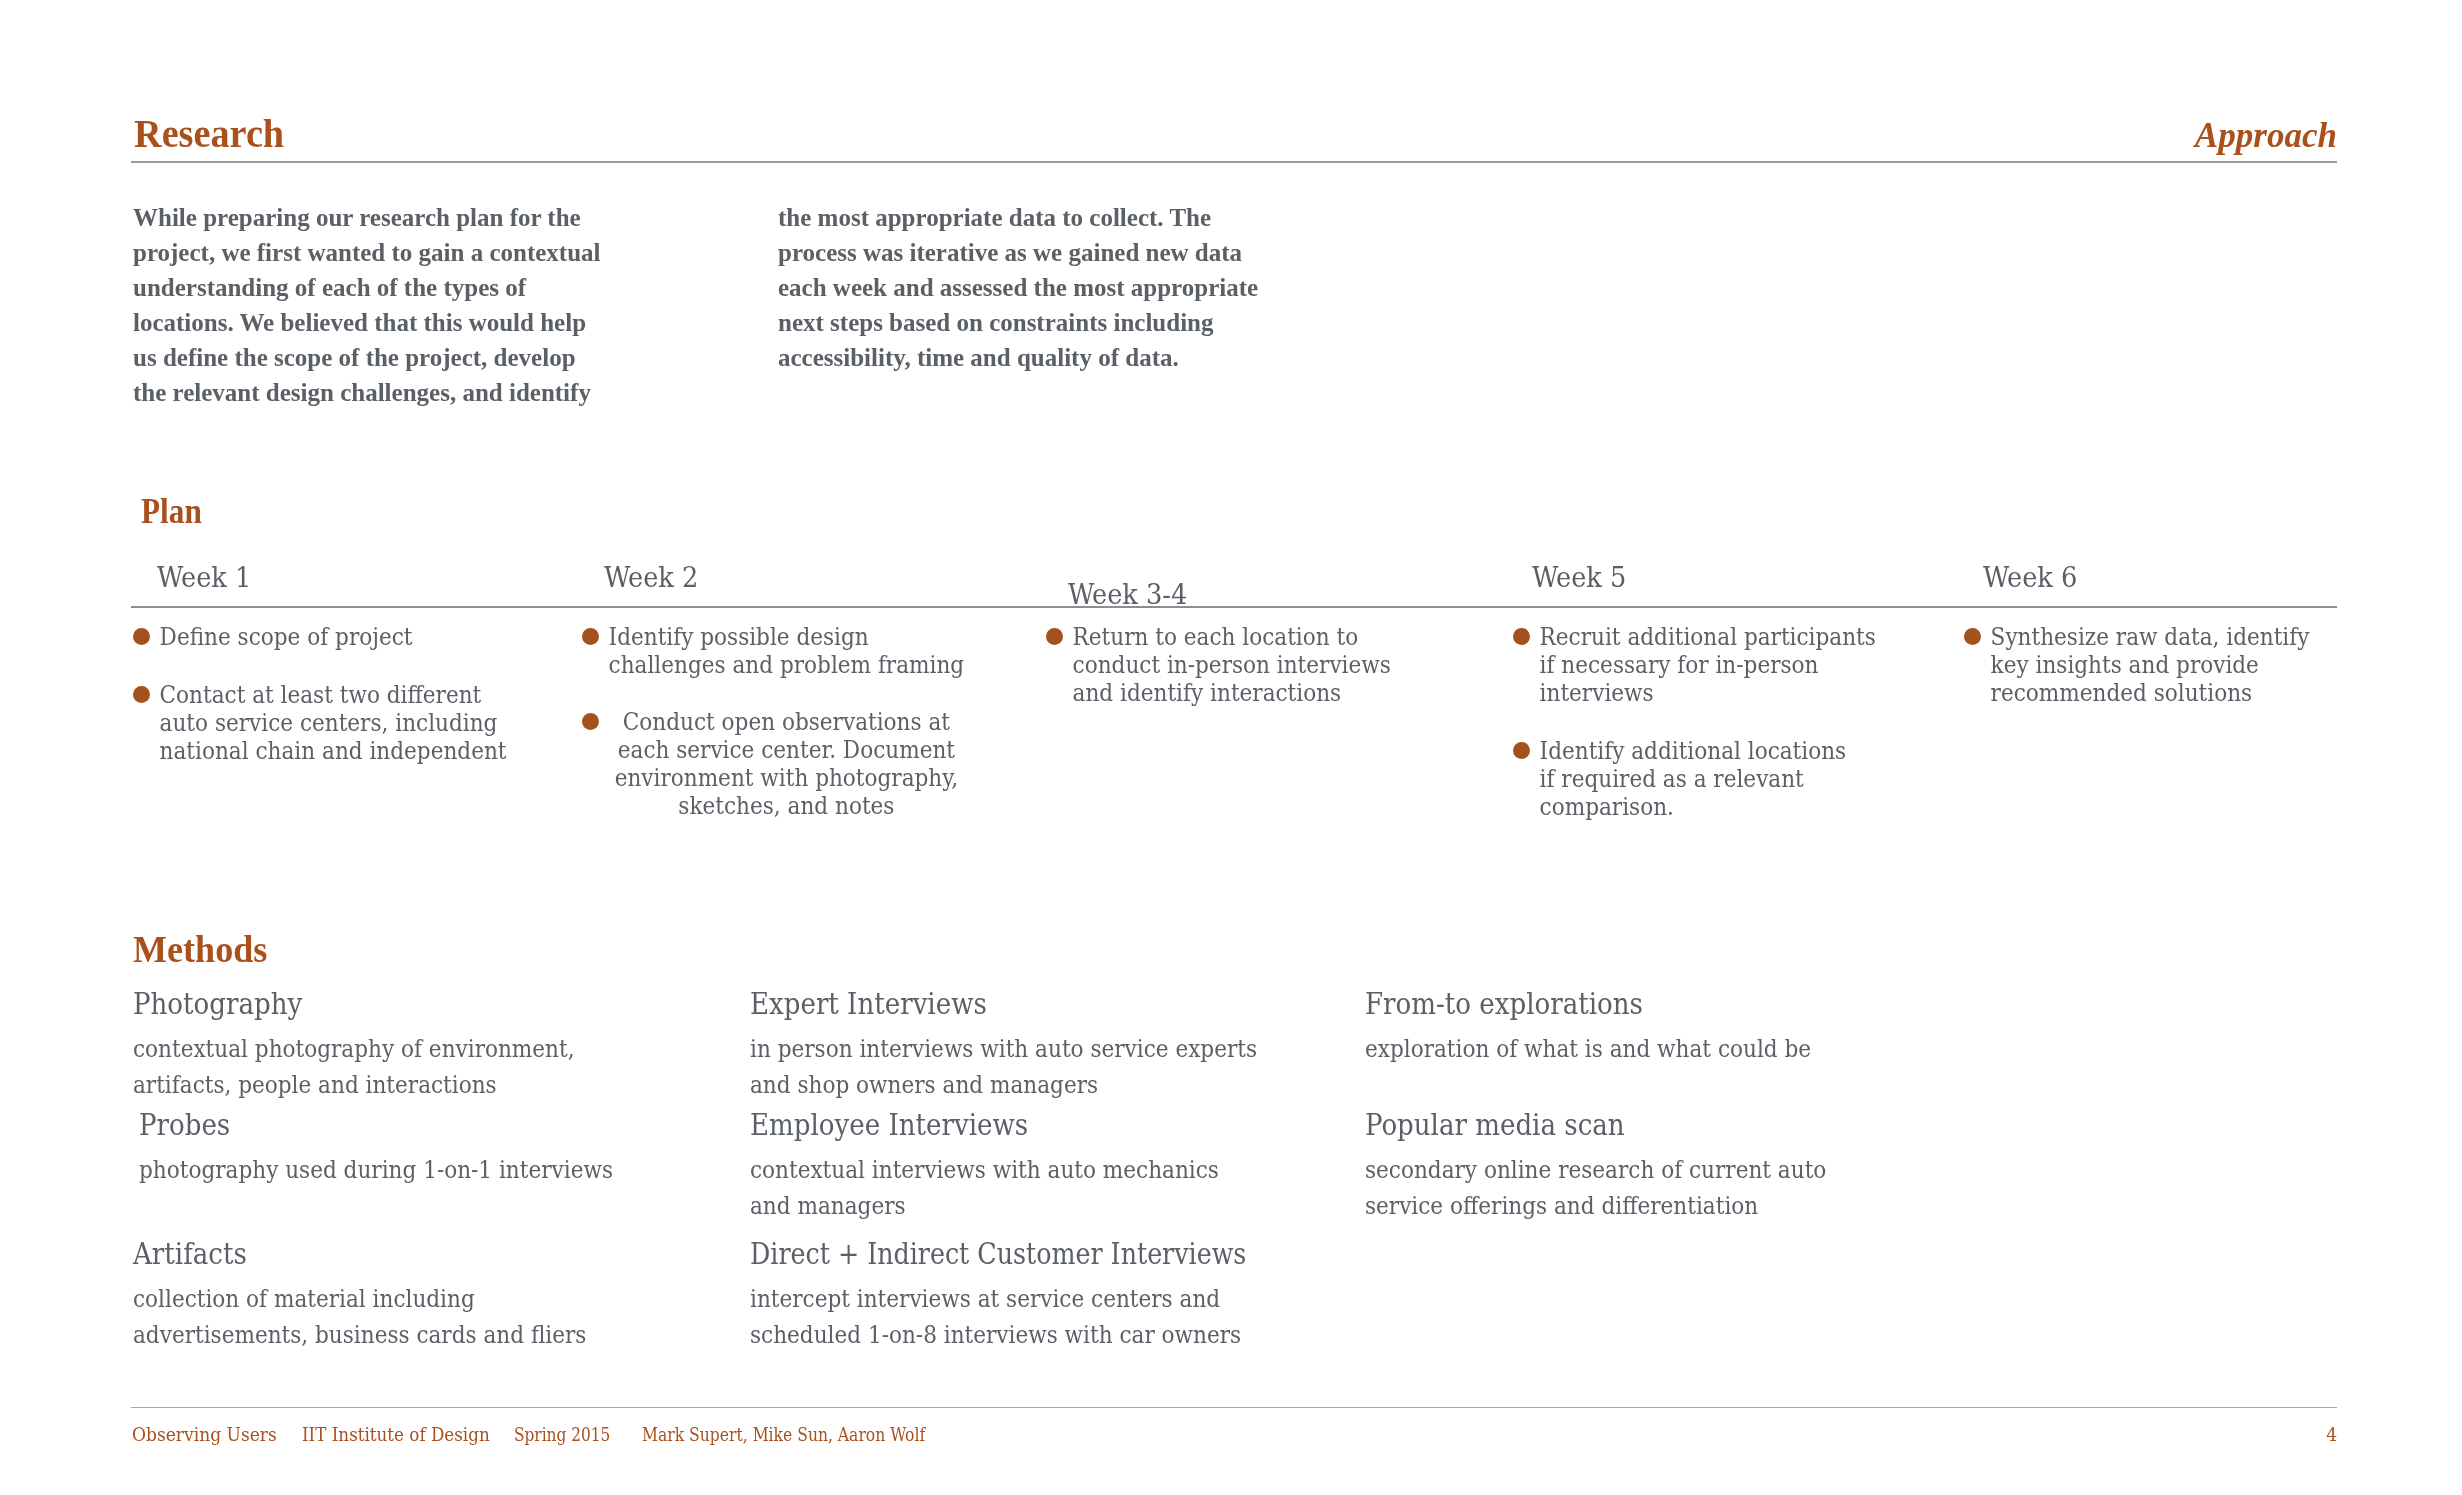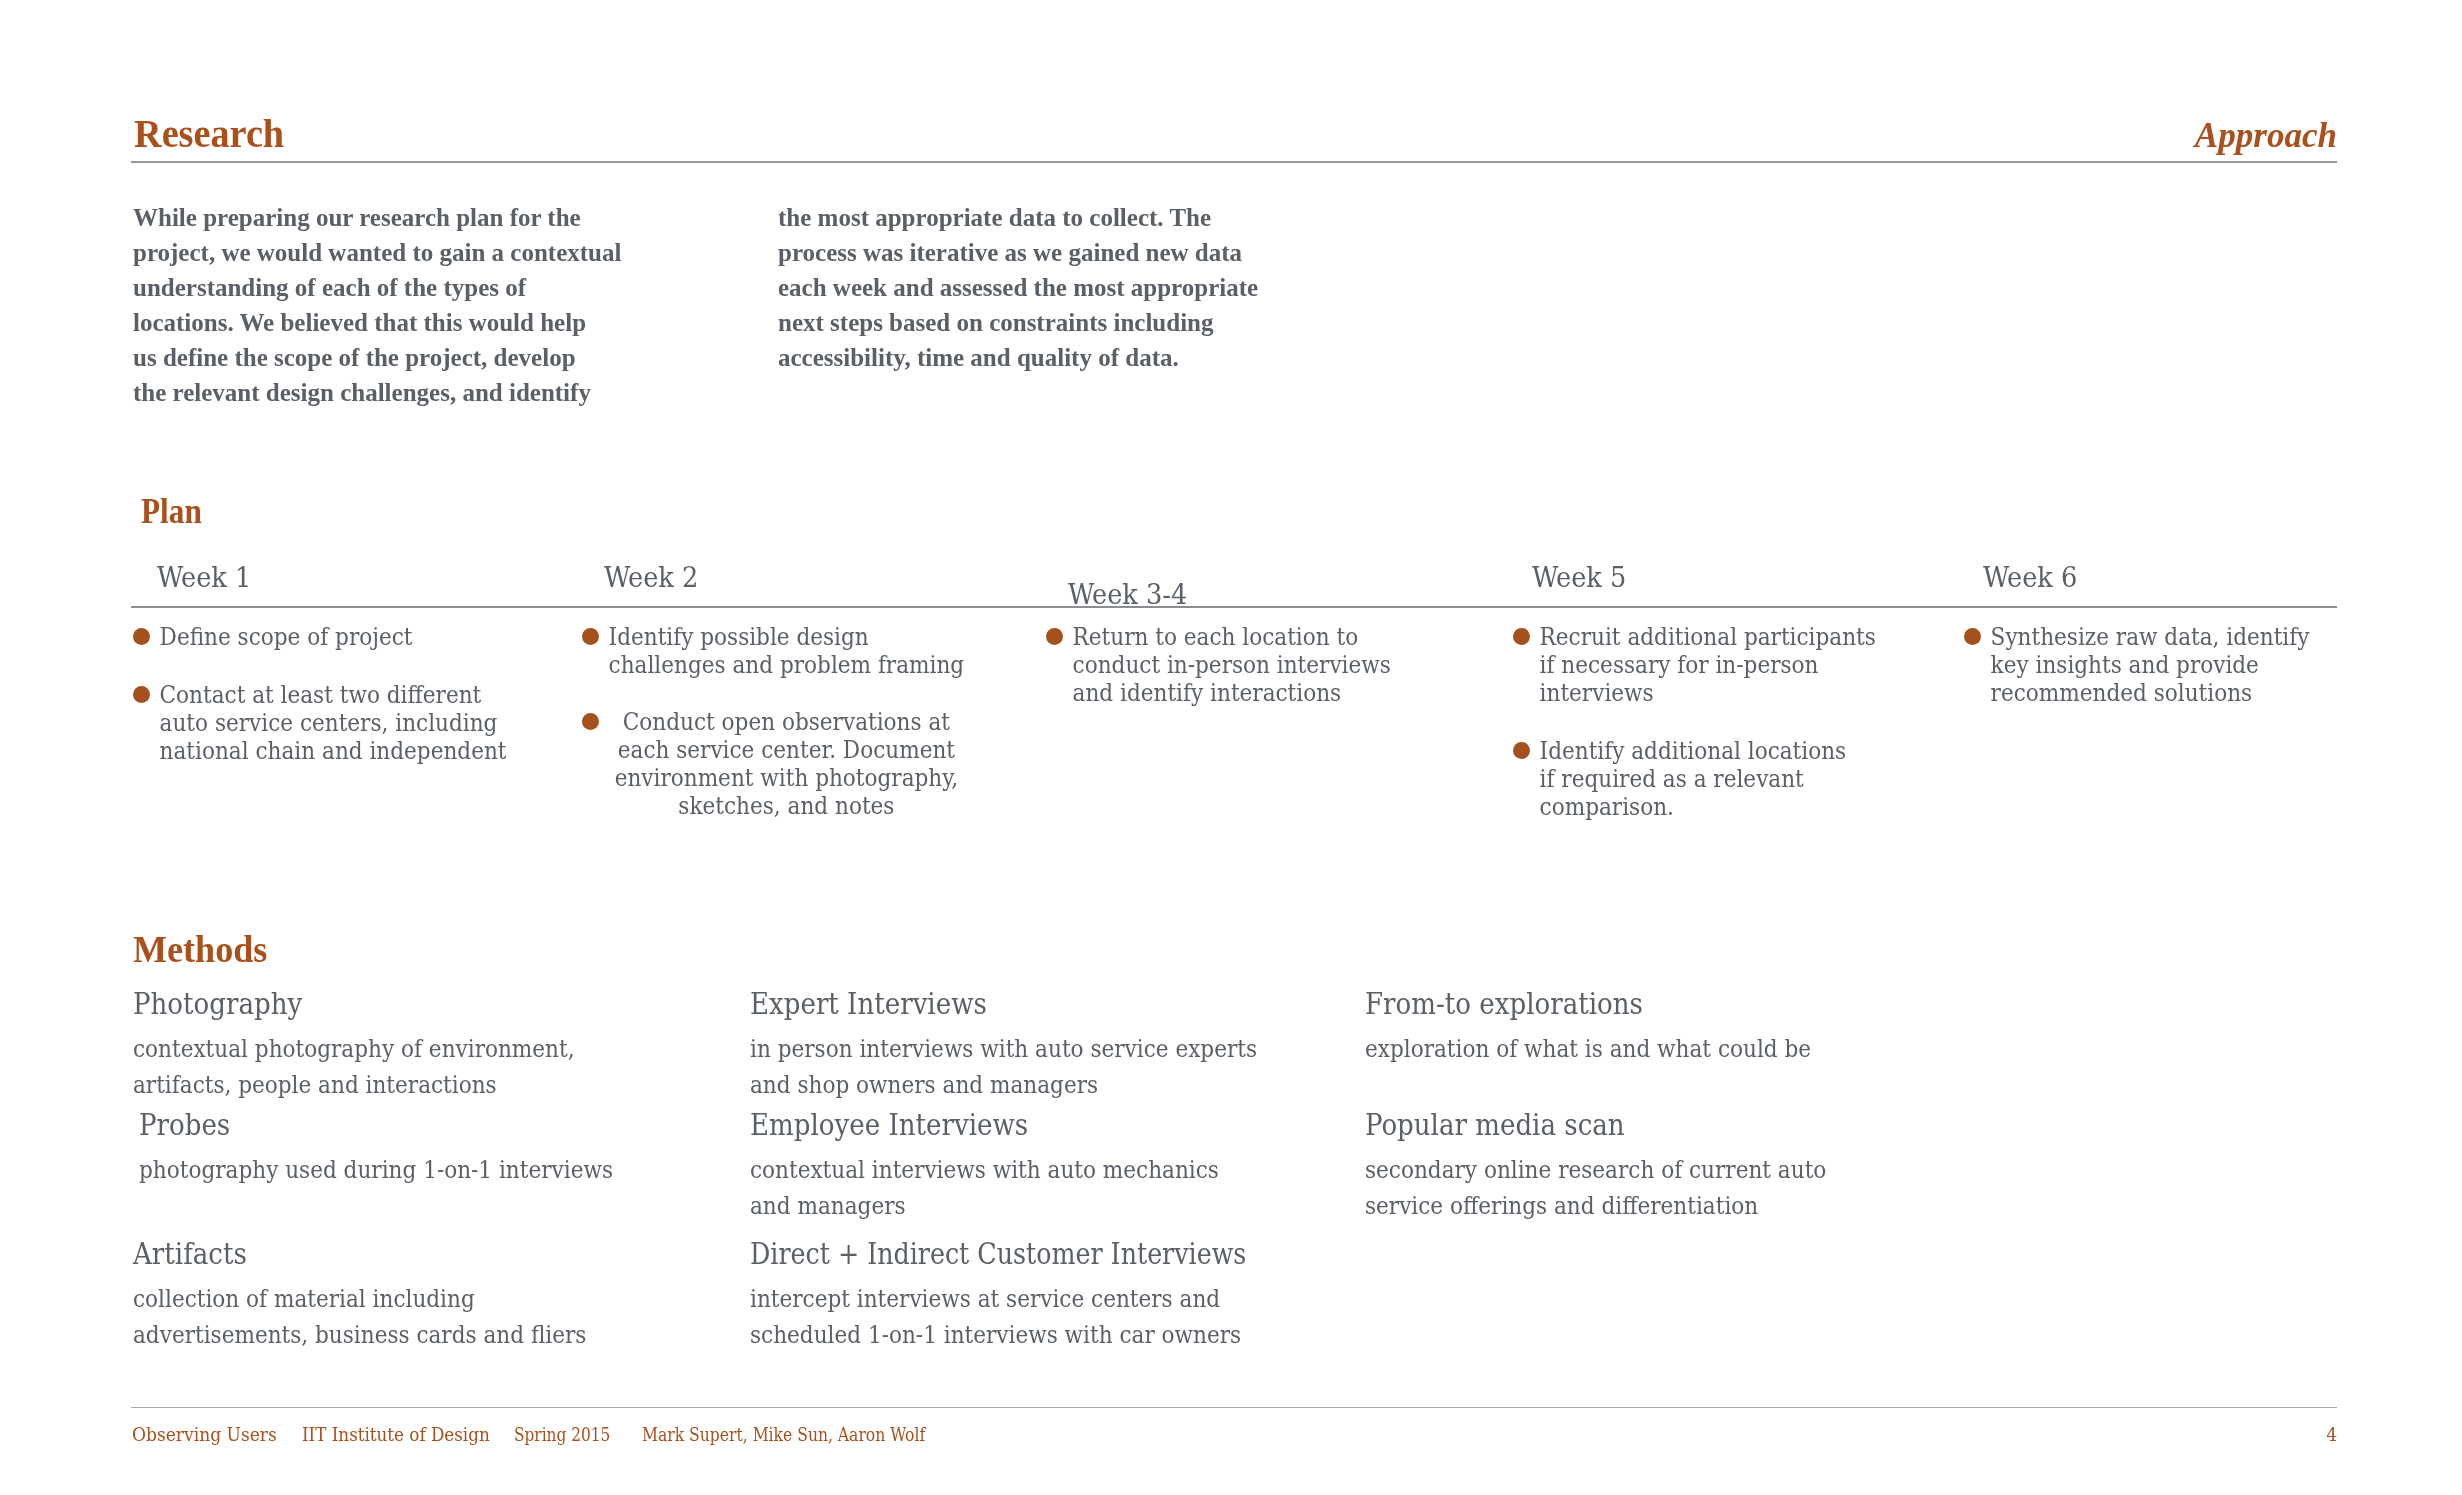--- a/index.html
+++ b/index.html
@@ -47,21 +47,21 @@
 </style>
 </head>
 <body>
 
 <div class="page">
 
   <div class="sec-h" id="title-research">Research</div>
   <div class="sec-h" id="title-approach">Approach</div>
   <div class="rule" id="hdr-rule"></div>
 
-  <div class="intro" id="intro-1"><div>While preparing our research plan for the</div><div>project, we would wanted to gain a contextual</div><div>understanding of each of the types of</div><div>locations. We believed that this would help</div><div>us define the scope of the project, develop</div><div>the relevant design challenges, and identify</div></div>
+  <div class="intro" id="intro-1"><div>While preparing our research plan for the</div><div>project, we first wanted to gain a contextual</div><div>understanding of each of the types of</div><div>locations. We believed that this would help</div><div>us define the scope of the project, develop</div><div>the relevant design challenges, and identify</div></div>
   <div class="intro" id="intro-2"><div>the most appropriate data to collect. The</div><div>process was iterative as we gained new data</div><div>each week and assessed the most appropriate</div><div>next steps based on constraints including</div><div>accessibility, time and quality of data.</div></div>
 
   <div class="sec-h" id="title-plan">Plan</div>
   <div id="plan-cols">
       <div class="wk-h" style="left: 157px; top: 564px;">Week 1</div>
       <div class="wk-col" style="left: 133px; top: 623px;">
         <div class="bullet-item"><span class="bullet-dot"></span><span>Define scope of project</span></div>
         <div class="bullet-item" style="margin-top: 30px;"><span class="bullet-dot"></span><span>Contact at least two different
 auto service centers, including
 national chain and independent</span></div>
@@ -121,21 +121,21 @@
 and shop owners and managers</div>
       </div>
       <div class="m-block" style="left: 750px; top: 1111px;">
         <div class="m-h" style="transform: scaleX(1);">Employee Interviews</div>
         <div class="m-p" style="margin-top: 12.4px;">contextual interviews with auto mechanics
 and managers</div>
       </div>
       <div class="m-block" style="left: 750px; top: 1240px;">
         <div class="m-h" style="transform: scaleX(0.971);">Direct + Indirect Customer Interviews</div>
         <div class="m-p" style="margin-top: 12.4px;">intercept interviews at service centers and
-scheduled 1-on-1 interviews with car owners</div>
+scheduled 1-on-8 interviews with car owners</div>
       </div>
       <div class="m-block" style="left: 1365px; top: 990px;">
         <div class="m-h" style="transform: scaleX(1);">From-to explorations</div>
         <div class="m-p" style="margin-top: 12.4px;">exploration of what is and what could be</div>
       </div>
       <div class="m-block" style="left: 1365px; top: 1111px;">
         <div class="m-h" style="transform: scaleX(1);">Popular media scan</div>
         <div class="m-p" style="margin-top: 12.4px;">secondary online research of current auto
 service offerings and differentiation</div>
       </div>

